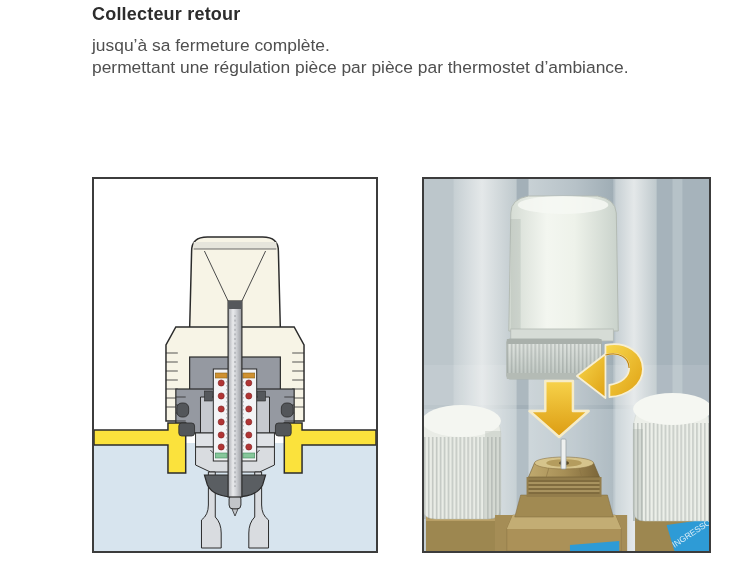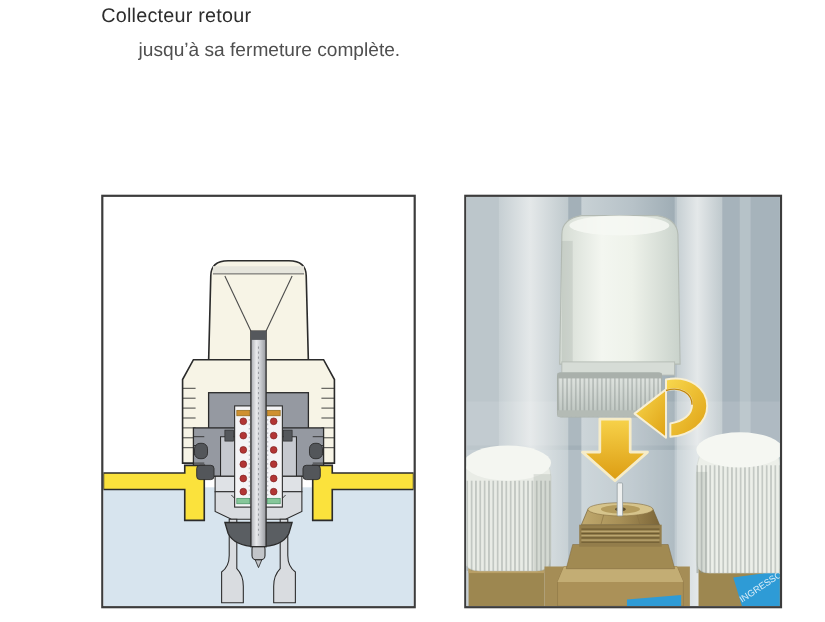--- a/index.html
+++ b/index.html
@@ -2,38 +2,39 @@
 <html><head>
 <meta charset="utf-8">
 <style>
   html,body{margin:0;padding:0;}
   body{
     width:750px;height:565px;position:relative;overflow:hidden;
     background:#ffffff;
     font-family:"Liberation Sans","DejaVu Sans",sans-serif;
   }
   .article{position:absolute;left:92px;top:4px;width:646px;}
-  .title{font-size:18px;font-weight:normal;color:#2d2d2d;margin:0 0 9px 0;letter-spacing:.2px;}
+  .title{font-size:18px;font-weight:bold;color:#2d2d2d;margin:0 0 9px 0;letter-spacing:.2px;}
   .para{margin:0;color:#4f4f4f;font-size:17.4px;line-height:22px;}
   .line{text-align:justify;text-align-last:justify;white-space:nowrap;}
-  .line.last{text-align:center;text-align-last:left;margin-left:34px;}
+  .line.last{text-align:center;text-align-last:left;}
   .figure{position:absolute;top:177px;box-sizing:border-box;border:2px solid #3c3c3c;background:#fff;}
   .figure.left{left:92px;width:286px;height:376px;}
   .figure.right{left:422px;width:289px;height:376px;}
   .figure svg{display:block;width:100%;height:100%;}
 </style>
 </head>
 <body>
 
 <div class="article">
   <h1 class="title">Collecteur retour</h1>
   <div class="para">
     <div class="line last">jusqu’à sa fermeture complète.</div>
   </div>
   <div class="para">
+    <div class="line last">permettant une régulation pièce par pièce par thermostet d’ambiance.</div>
   </div>
 </div>
 
 <div class="figure left">
   <svg viewBox="0 0 286 372" preserveAspectRatio="none">
     <defs>
       <linearGradient id="spindleGrad" x1="0" y1="0" x2="1" y2="0">
         <stop offset="0" stop-color="#a9abb0"></stop>
           <stop offset="0.35" stop-color="#e9eaec"></stop>
         <stop offset="0.6" stop-color="#cfd1d5"></stop>

